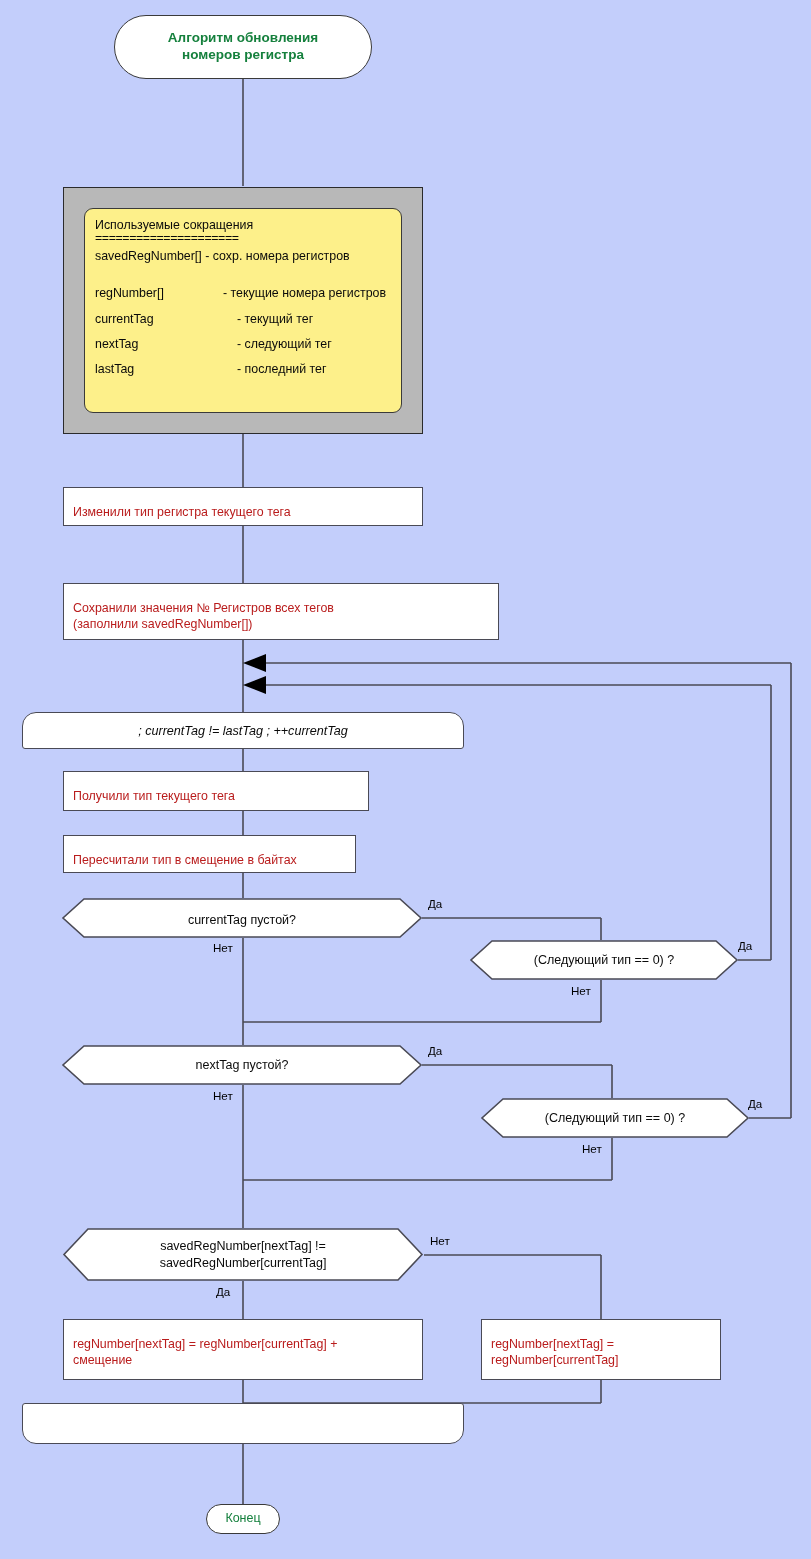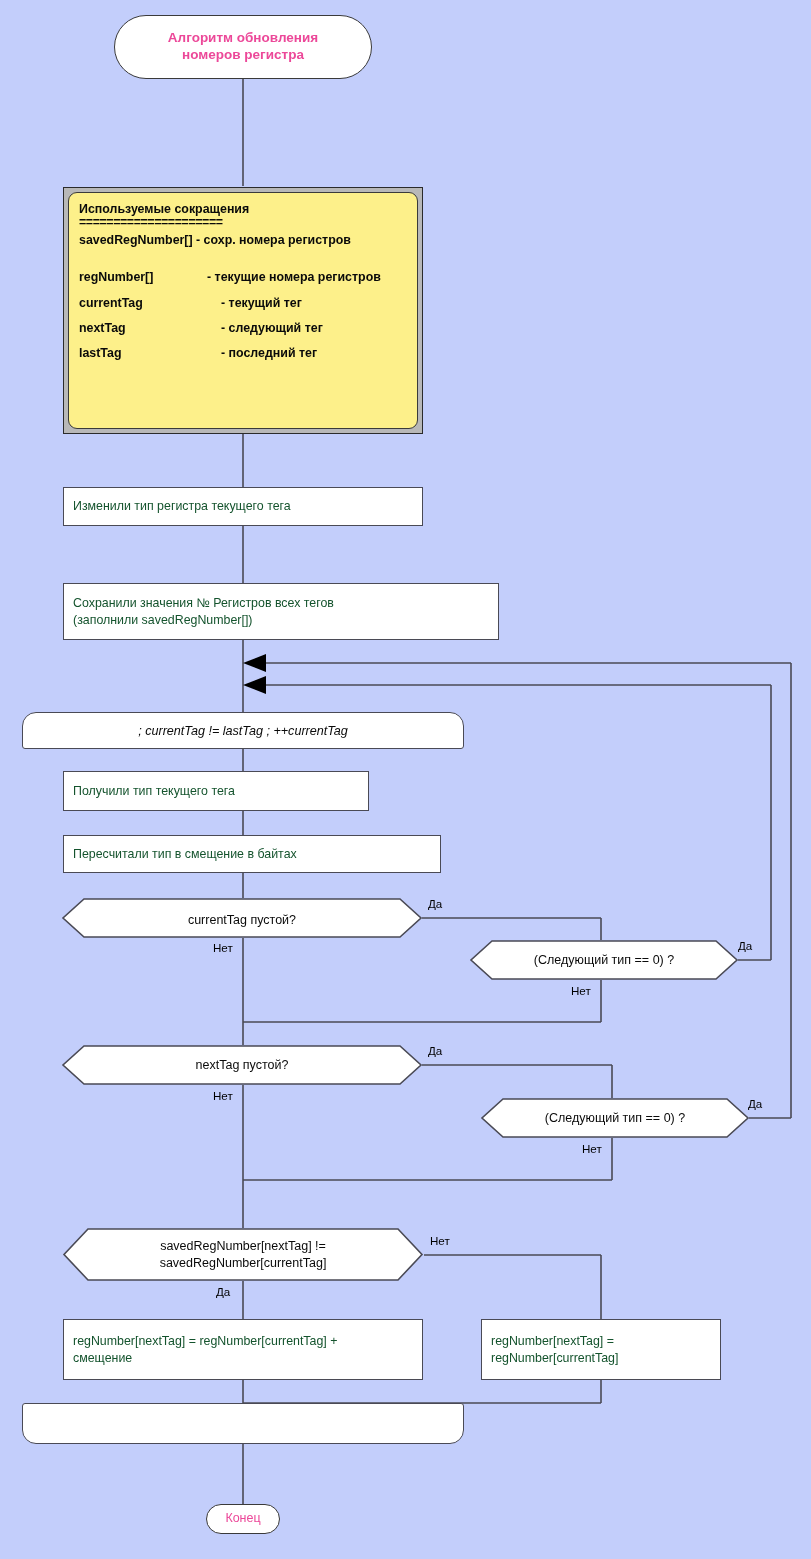--- a/index.html
+++ b/index.html
@@ -17,43 +17,42 @@
 
   
   .terminator{
     background:#ffffff;
     border:1.6px solid #3a3a3a;
     border-radius:999px;
     display:flex;align-items:center;justify-content:center;
     text-align:center;
     font-weight:bold;
     font-size:13.5px;
-    color:#ec4899;
+    color:#15803d;
     line-height:1.25;
   }
   .terminator.small{font-weight:normal;font-size:12.5px;}
 
   
   .process{
     background:#ffffff;
     border:1.5px solid #4a4a55;
-    display:flex;align-items:center;
-    padding:0 9px;
+    display:flex;
+    padding:16px 9px;
     font-size:12.4px;
-    color:#14532d;
+    color:#b91c1c;
     line-height:1.32;
   }
 
   
   .note-outer{
     background:#b8b8b8;
     border:1.4px solid #2b2b2b;
-    padding:4px;
+    padding:20px;
     box-sizing:border-box;
-    font-weight:bold;
   }
   .note-inner{
     width:100%;height:100%;
     background:#fdf08a;
     border:1.5px solid #3a3a3a;
     border-radius:9px;
     box-sizing:border-box;
     padding:10px 10px 8px 10px;
     font-size:12.4px;
     color:#0a0a0a;
@@ -200,21 +199,21 @@
   </div>
 
   <div class="node loop-head" style="left:22px;top:712px;width:442px;height:37px;font-style:italic;">
     <span>; currentTag  != lastTag  ; ++currentTag</span>
   </div>
 
   <div class="node process" style="left:63px;top:771px;width:306px;height:40px;">
     <span>Получили тип текущего тега</span>
   </div>
 
-  <div class="node process" style="left:63px;top:835px;width:378px;height:38px;">
+  <div class="node process" style="left:63px;top:835px;width:293px;height:38px;">
     <span>Пересчитали тип в смещение в байтах</span>
   </div>
 
   <div class="decision-wrap" style="left:62px;top:898px;width:360px;height:44px;">
     <svg width="360" height="40" xmlns="http://www.w3.org/2000/svg">
       <polygon points="22,1 338,1 359,20 338,39 22,39 1,20" fill="#ffffff" stroke="#4a4a55" stroke-width="1.6"></polygon>
     </svg>
     <div class="decision" style="background:transparent;">
       <span>currentTag пустой?</span>
     </div>

